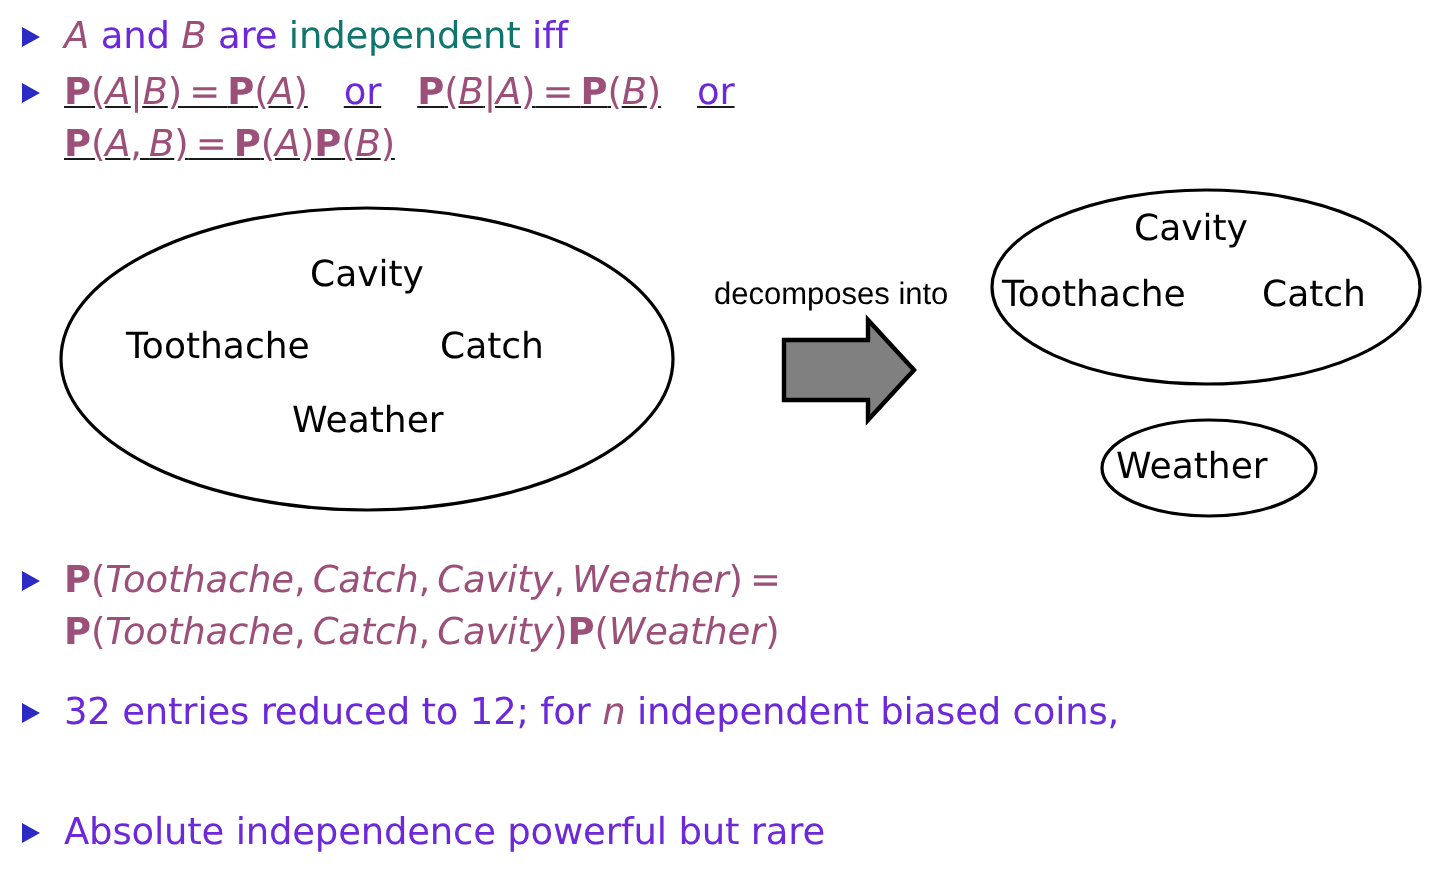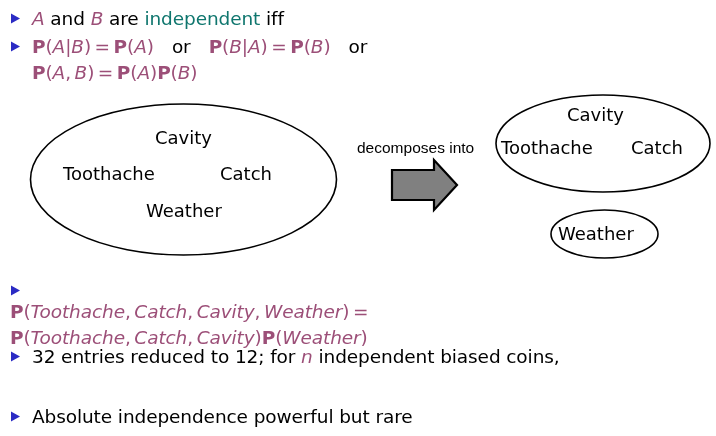--- a/index.html
+++ b/index.html
@@ -39,21 +39,21 @@
     letter-spacing: -0.1px;
     white-space: nowrap;
   }
   .line2 { white-space: nowrap; }
 
   
   .math       { color: #9c4f78; }
   .mathit     { color: #9c4f78; font-style: italic; }
   .mathbf     { color: #9c4f78; font-weight: bold; font-style: normal; }
   .alert      { color: #0f766e; }
-  .plain      { color: #000000; }
+  .plain      { color: #6d28d9; }
   .sup        { font-size: 0.68em; vertical-align: super; font-style: italic; }
   .op         { color: #9c4f78; }
   .gap-md     { display: inline-block; width: 18px; }
 
   
   .figure { position: absolute; left: 0; top: 0; width: 716px; height: 436px;
             pointer-events: none; }
   .fig-label {
     position: absolute;
     font-family: "DejaVu Sans", "Liberation Sans", sans-serif;
@@ -76,21 +76,21 @@
 
   <div class="bullet-row" style="left:10px; top:6px;">
     <span class="bullet-marker">
       <svg width="11" height="11" viewBox="0 0 11 11">
           <polygon points="1,0.5 10,5.5 1,10.5" fill="#2b2bc4"></polygon>
         </svg>
     </span>
     <span class="bullet-text"><span class="mathit">A</span><span class="plain"> and </span><span class="mathit">B</span><span class="plain"> are </span><span class="alert">independent</span><span class="plain"> iff</span></span>
   </div>
 
-  <div class="bullet-row" style="left:10px; top:34px;">
+  <div class="bullet-row" style="left:10px; top:34px;text-decoration:underline;">
     <span class="bullet-marker">
       <svg width="11" height="11" viewBox="0 0 11 11">
           <polygon points="1,0.5 10,5.5 1,10.5" fill="#2b2bc4"></polygon>
         </svg>
     </span>
     <span>
       <div class="bullet-text line2"><span class="mathbf">P</span><span class="math">(</span><span class="mathit">A</span><span class="math">|</span><span class="mathit">B</span><span class="math">)</span><span class="op"> = </span><span class="mathbf">P</span><span class="math">(</span><span class="mathit">A</span><span class="math">)</span><span class="gap-md"></span><span class="plain">or</span><span class="gap-md"></span><span class="mathbf">P</span><span class="math">(</span><span class="mathit">B</span><span class="math">|</span><span class="mathit">A</span><span class="math">)</span><span class="op"> = </span><span class="mathbf">P</span><span class="math">(</span><span class="mathit">B</span><span class="math">)</span><span class="gap-md"></span><span class="plain">or</span></div>
       <div class="bullet-text line2"><span class="mathbf">P</span><span class="math">(</span><span class="mathit">A</span><span class="math">, </span><span class="mathit">B</span><span class="math">)</span><span class="op"> = </span><span class="mathbf">P</span><span class="math">(</span><span class="mathit">A</span><span class="math">)</span><span class="mathbf">P</span><span class="math">(</span><span class="mathit">B</span><span class="math">)</span></div>
     </span>
   </div>
@@ -111,21 +111,21 @@
   <div class="fig-label" style="left:220px; top:163px;">Catch</div>
   <div class="fig-label" style="left:146px; top:200px;">Weather</div>
 
   <div class="fig-caption" style="left:357px; top:139px;">decomposes into</div>
 
   <div class="fig-label" style="left:567px; top:104px;">Cavity</div>
   <div class="fig-label" style="left:501px; top:137px;">Toothache</div>
   <div class="fig-label" style="left:631px; top:137px;">Catch</div>
   <div class="fig-label" style="left:558px; top:223px;">Weather</div>
 
-  <div class="bullet-row" style="left:10px; top:278px;flex-direction:column;">
+  <div class="bullet-row" style="left:10px; top:278px;">
     <span class="bullet-marker">
       <svg width="11" height="11" viewBox="0 0 11 11">
           <polygon points="1,0.5 10,5.5 1,10.5" fill="#2b2bc4"></polygon>
         </svg>
     </span>
     <span>
       <div class="bullet-text line2"><span class="mathbf">P</span><span class="math">(</span><span class="mathit">Toothache</span><span class="math">, </span><span class="mathit">Catch</span><span class="math">, </span><span class="mathit">Cavity</span><span class="math">, </span><span class="mathit">Weather</span><span class="math">)</span><span class="op"> =</span></div>
       <div class="bullet-text line2"><span class="mathbf">P</span><span class="math">(</span><span class="mathit">Toothache</span><span class="math">, </span><span class="mathit">Catch</span><span class="math">, </span><span class="mathit">Cavity</span><span class="math">)</span><span class="mathbf">P</span><span class="math">(</span><span class="mathit">Weather</span><span class="math">)</span></div>
     </span>
   </div>

